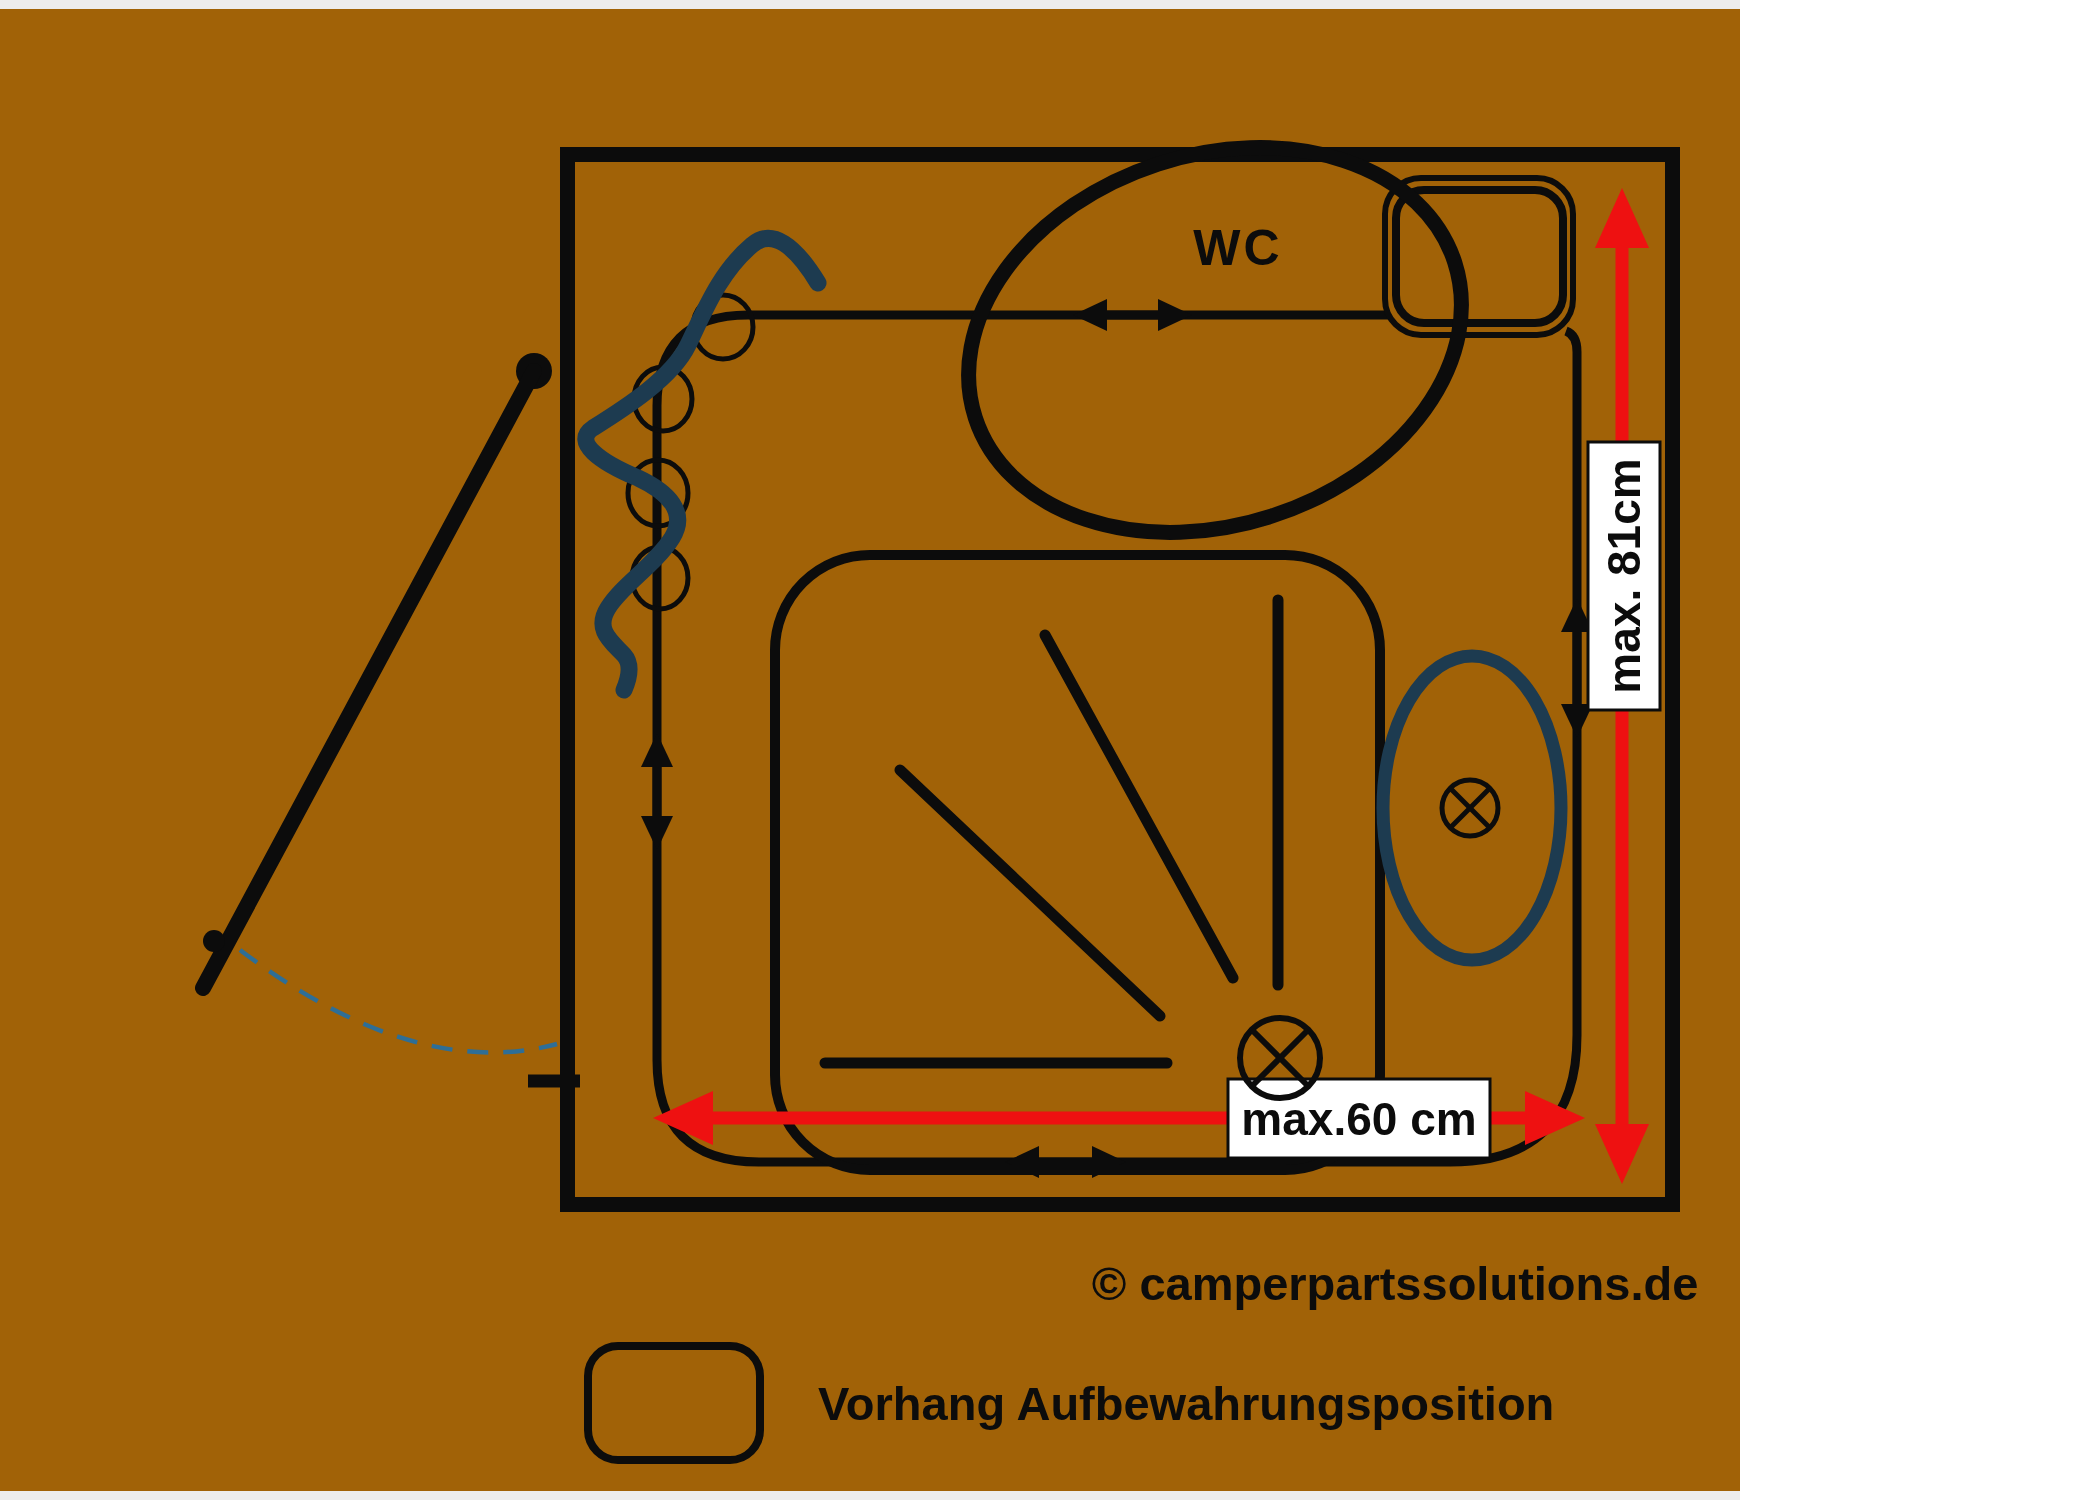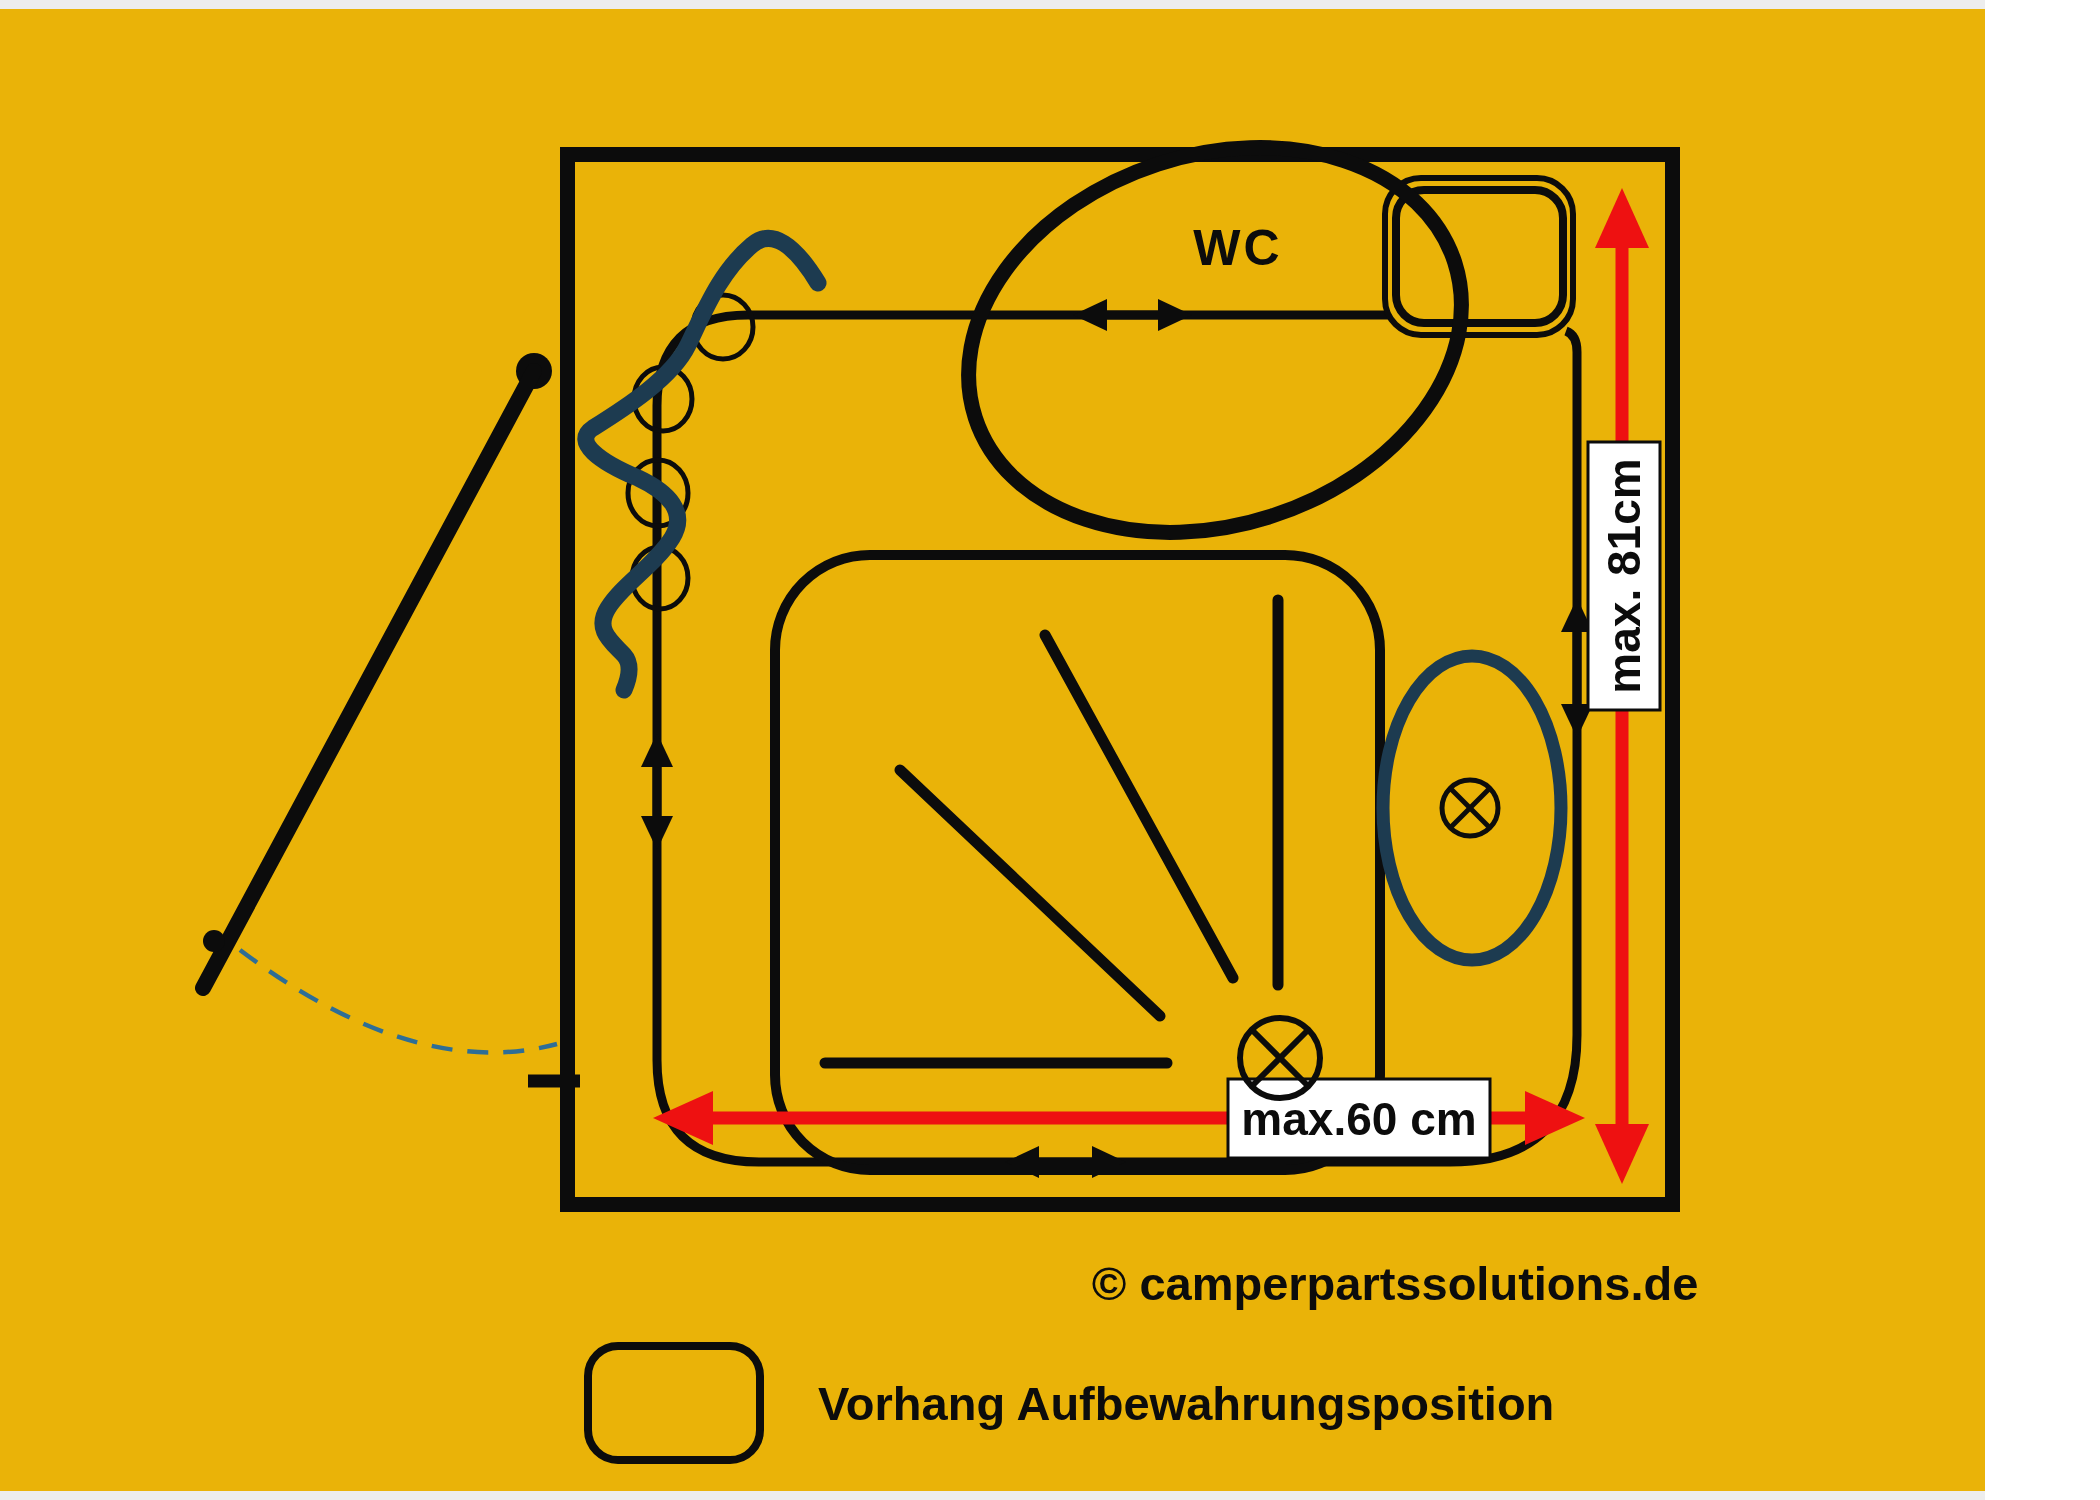--- a/index.html
+++ b/index.html
@@ -3,21 +3,21 @@
 <meta charset="utf-8">
 <style>
   :root{
     --c-line:#0c0c0c;
     --c-red:#ee1111;
     --c-navy:#1d3b50;
     --c-arc:#2e6e96;
   }
   html,body{margin:0;padding:0;background:#ffffff;}
   .stage{
-    position:relative;width:1985px;height:1500px;background:#eab308;overflow:hidden;
+    position:relative;width:1740px;height:1500px;background:#a16207;overflow:hidden;
     font-family:"Liberation Sans",sans-serif;
   }
   svg{display:block;}
   .ln{stroke:var(--c-line);fill:none;}
   .blk{fill:var(--c-line);stroke:none;}
   .whitebox{fill:#ffffff;stroke:var(--c-line);}
   .redln{stroke:var(--c-red);fill:none;}
   .redfill{fill:var(--c-red);stroke:none;}
   .navyln{stroke:var(--c-navy);fill:none;}
   .arcln{stroke:var(--c-arc);fill:none;}

